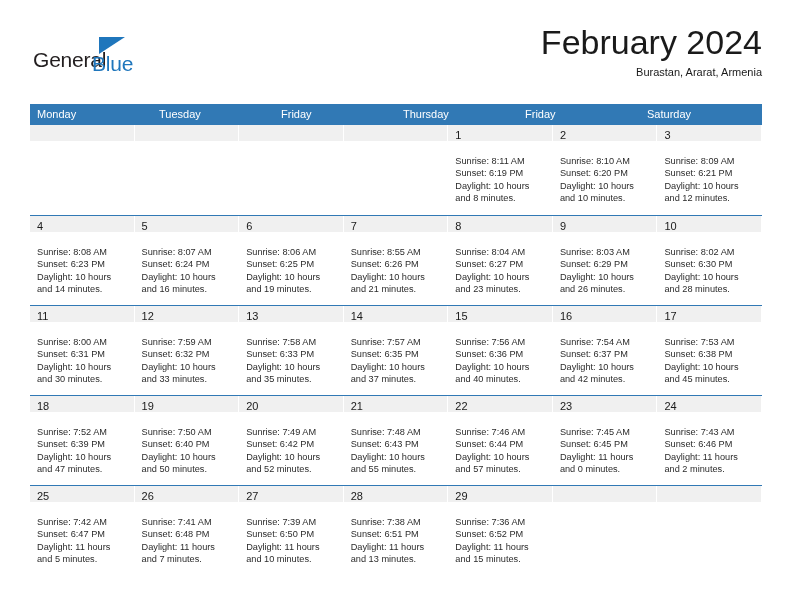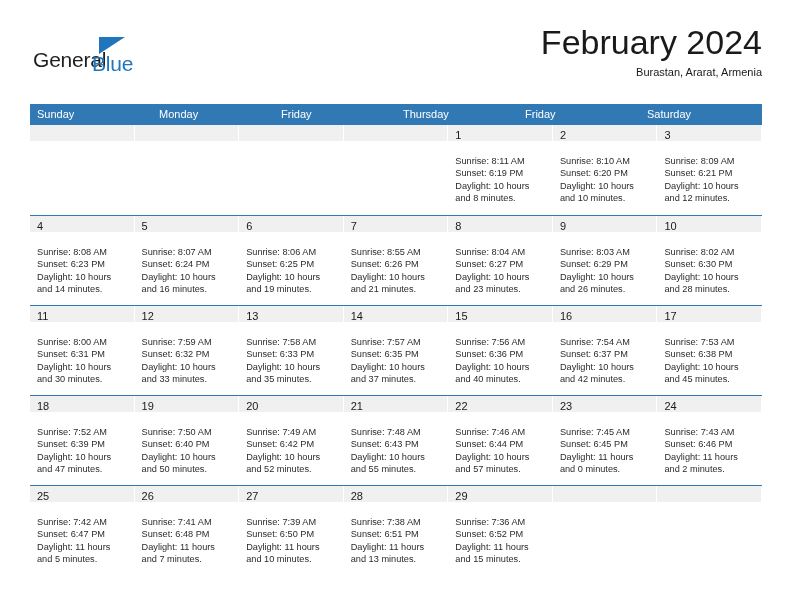--- a/index.html
+++ b/index.html
@@ -166,22 +166,22 @@
     <div class="title-block">
       <div class="cal-title">February 2024</div>
       <div class="cal-subtitle">Burastan, Ararat, Armenia</div>
     </div>
 
   </div>
 
   <div class="calendar">
 
     <div class="dow-row">
-      <div class="dow">Sunday</div>
       <div class="dow">Monday</div>
+      <div class="dow">Tuesday</div>
       <div class="dow">Friday</div>
       <div class="dow">Thursday</div>
       <div class="dow">Friday</div>
       <div class="dow">Saturday</div>
     </div>
 
     <div id="weeks-container">
         <div class="week first">
           <div class="cell empty">
             <div class="daynum-band"><span class="daynum"></span></div>

